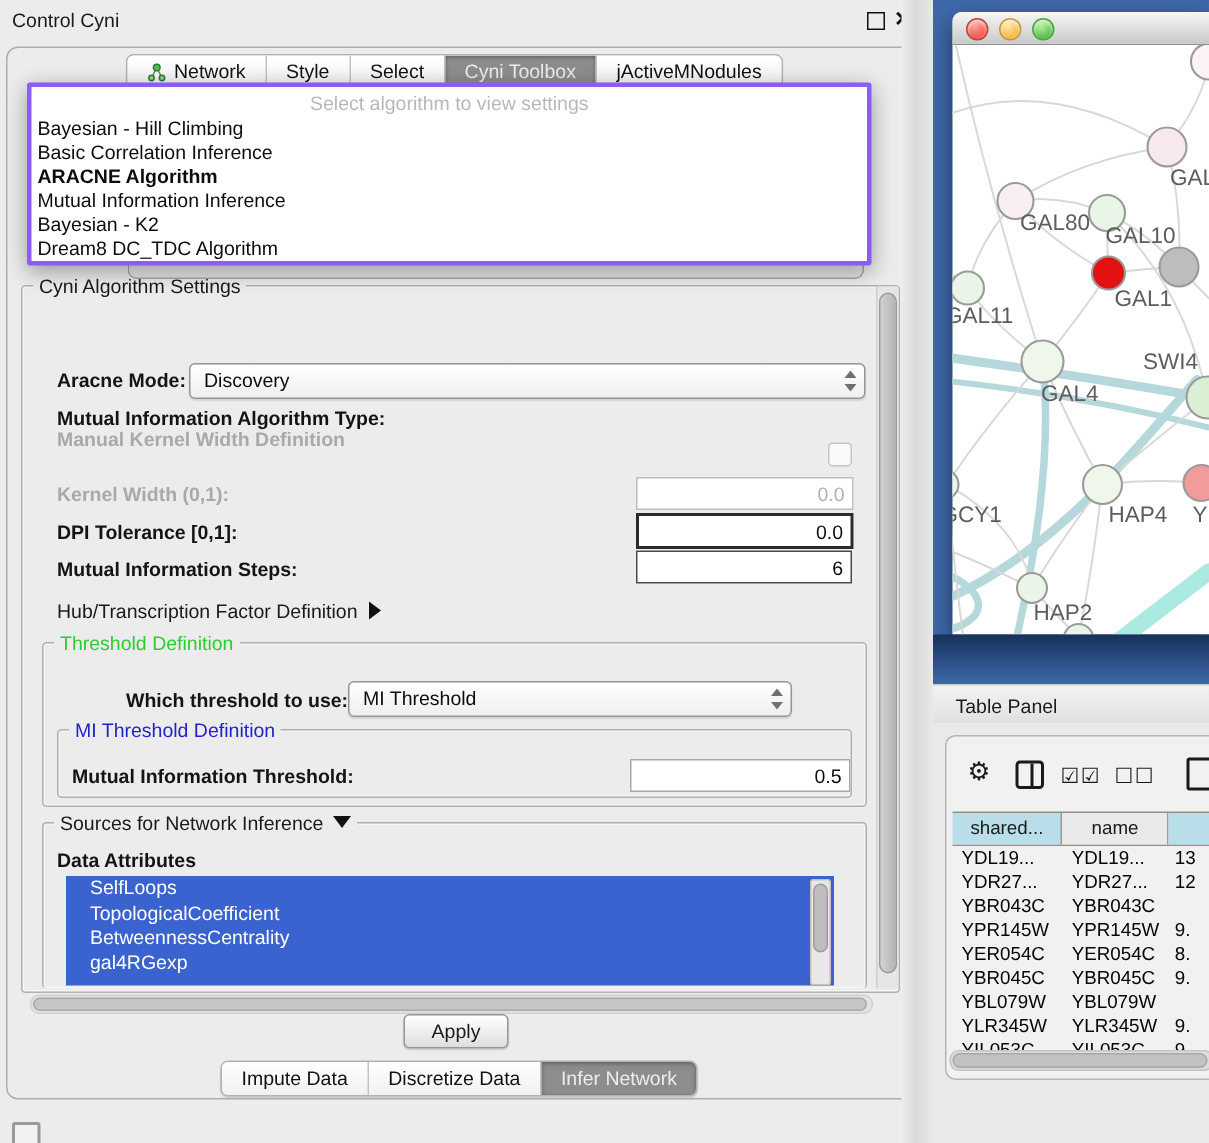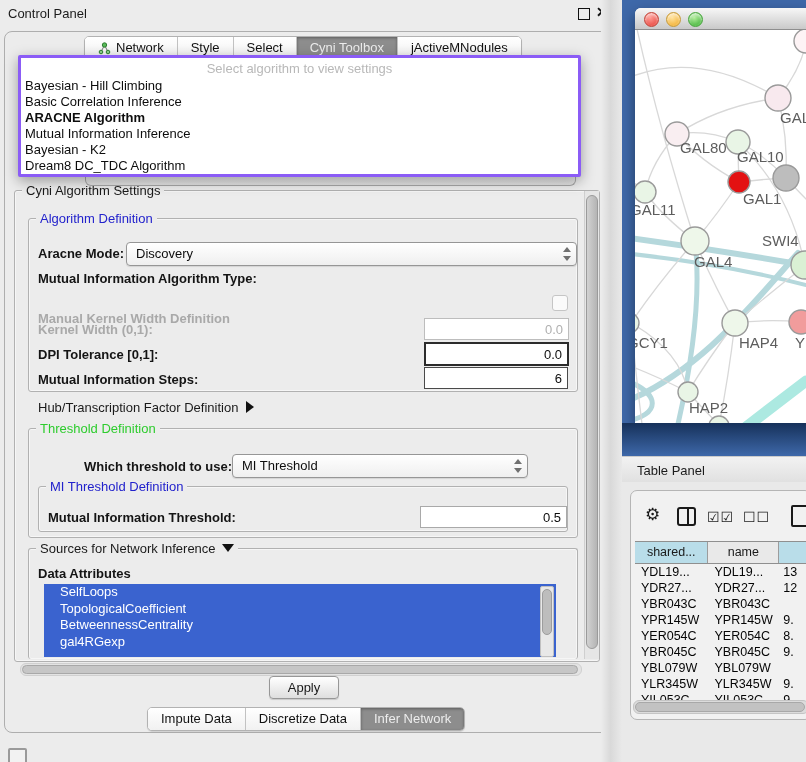--- a/index.html
+++ b/index.html
@@ -112,21 +112,21 @@
   .td{font-size:12.5px;line-height:16px;padding-left:6px;white-space:nowrap;overflow:hidden;box-sizing:border-box;color:#050505;}
   .td.c0{width:79px;} .td.c1{width:76px;} .td.c2{width:60px;padding-left:4px;}
   #tp-hscroll{position:absolute;left:2px;top:209px;width:174px;height:12px;background:#dcdcdc;border-radius:6px;border:1px solid #c4c4c4;}
   #tp-hthumb{position:absolute;left:1px;top:1px;width:168px;height:8px;background:#c2c2c2;border:1px solid #a8a8a8;border-radius:5px;}
 </style>
 </head>
 <body>
 
 <div id="app">
 
-  <div class="abs" id="cp-title">Control Panel</div>
+  <div class="abs" id="cp-title">Control Cyni</div>
   <div class="abs" id="float-btn"></div>
   <div class="abs" id="close-btn">✕</div>
   <div class="abs" id="outer-panel"></div>
   <div class="abs" id="splitter"></div>
 
   <div class="abs segbar" id="top-tabs">
       <div class="seg">
         <svg width="13" height="13" viewBox="0 0 13 13">
           <path d="M6.5 3 L3 10 M6.5 3 L10 10" stroke="#777" stroke-width="1" fill="none"></path>
           <circle cx="6.5" cy="3" r="2.2" fill="#58b958" stroke="#2e7d32"></circle>
@@ -163,30 +163,27 @@
       <div class="algo-item" style="top: 100px;">Dream8 DC_TDC Algorithm</div>
     </div>
 
   <div class="group" style="left:14px;top:190px;width:584px;height:470px;">
     <span class="legend lg-black">Cyni Algorithm Settings</span>
   </div>
   <div class="abs" id="v-scroll">
       <div id="v-thumb"></div>
     </div>
 
-  <div class="group" style="left:28px;top:218px;width:548px;height:172px;">
-    <span class="legend lg-blue">Algorithm Definition</span>
-  </div>
   <div class="flabel" style="left:38px;top:246px;">Aracne Mode:</div>
   <div class="combo" style="left:126px;top:242px;width:440px;">
     <span>Discovery</span>
     <span class="stepper"></span>
   </div>
   <div class="flabel" style="left:38px;top:271px;">Mutual Information Algorithm Type:</div>
-  <div class="flabel dis" style="left:38px;top:311px;">Manual Kernel Width Definition</div>
+  <div class="flabel dis" style="left:38px;top:285px;">Manual Kernel Width Definition</div>
   <div class="cbox" style="left:552px;top:295px;"></div>
   <div class="flabel dis" style="left:38px;top:322px;">Kernel Width (0,1):</div>
   <input class="tfield dis" style="left: 424px; top: 318px; width: 133px;" readonly="" value="0.0">
   <div class="flabel" style="left:38px;top:347px;">DPI Tolerance [0,1]:</div>
   <input class="tfield dark" style="left: 424px; top: 342px; width: 131px;" value="0.0">
   <div class="flabel" style="left:38px;top:372px;">Mutual Information Steps:</div>
   <input class="tfield mid" style="left: 424px; top: 367px; width: 132px;" value="6">
 
   <div class="abs" style="left:38px;top:400px;font-size:13px;">
     <span>Hub/Transcription Factor Definition</span><span class="tri-right"></span>

